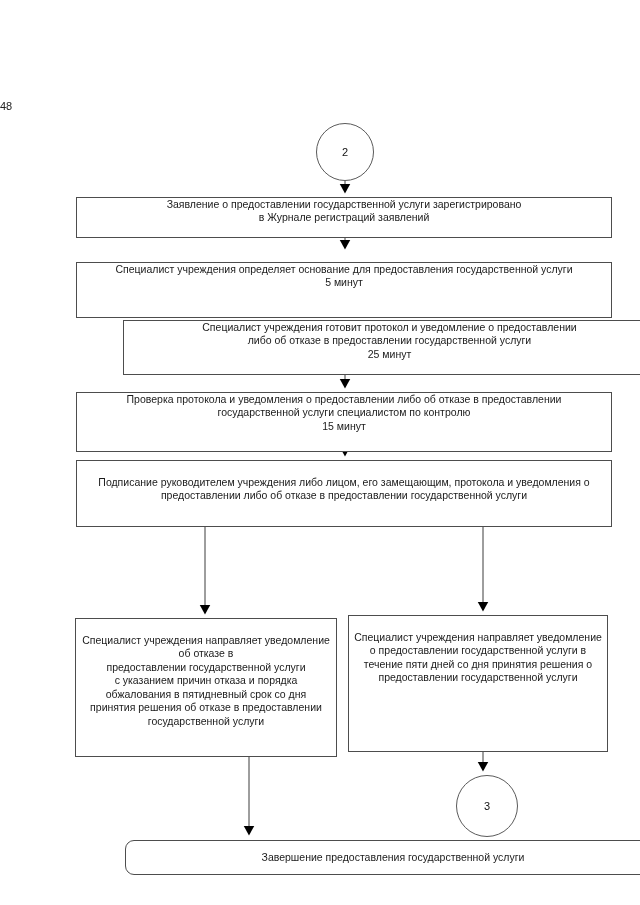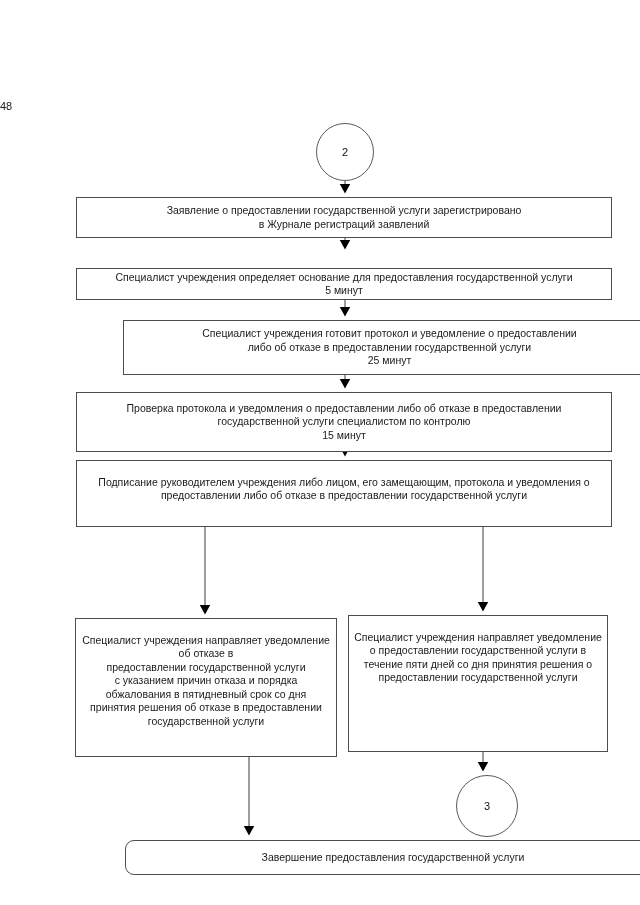--- a/index.html
+++ b/index.html
@@ -47,21 +47,21 @@
     align-items: center;
     box-sizing: border-box;
     font-size: 10.5px;
     line-height: 1.28;
     text-align: center;
   }
   .flow-box .box-text {
     white-space: pre-line;
     padding: 0 4px;
   }
-  .v-center { justify-content: center; }
+  .v-center { justify-content: flex-start; }
   .v-top    { justify-content: flex-start; padding-top: 15px; }
   .rounded  { border-radius: 9px; justify-content: center; }
   .connector-circle {
     position: absolute;
     border: 1px solid #5a5a5a;
     border-radius: 50%;
     background: #ffffff;
     display: flex;
     align-items: center;
     justify-content: center;
@@ -107,21 +107,21 @@
 
   <div class="connector-circle" style="left:316px; top:123px; width:58px; height:58px;">
     <span>2</span>
   </div>
 
   <div class="flow-box v-center" style="left:76px; top:197px; width:536px; height:41px;">
     <span class="box-text">Заявление о предоставлении государственной услуги зарегистрировано
 в Журнале регистраций заявлений</span>
   </div>
 
-  <div class="flow-box v-center" style="left:76px; top:268px; width:536px; height:32px;">
+  <div class="flow-box v-center" style="left:76px; top:262px; width:536px; height:56px;">
     <span class="box-text">Специалист учреждения определяет основание для предоставления государственной услуги
 5 минут</span>
   </div>
 
   <div class="flow-box v-center" style="left:79px; top:320px; width:533px; height:55px;margin-left:44px;">
     <span class="box-text">Специалист учреждения готовит протокол и уведомление о предоставлении
 либо об отказе в предоставлении государственной услуги
 25 минут</span>
   </div>
 

